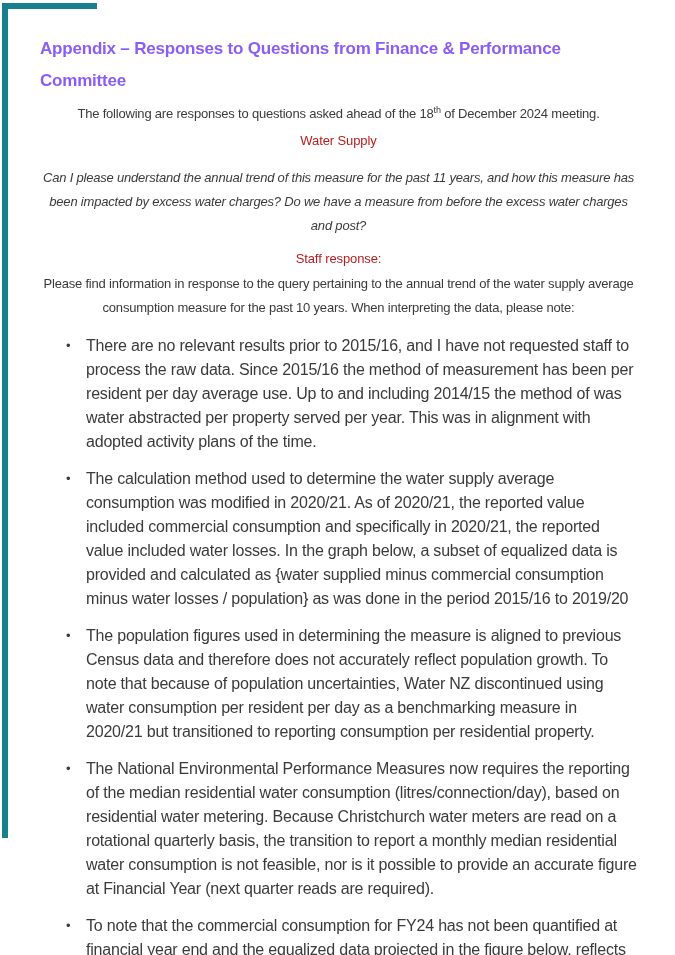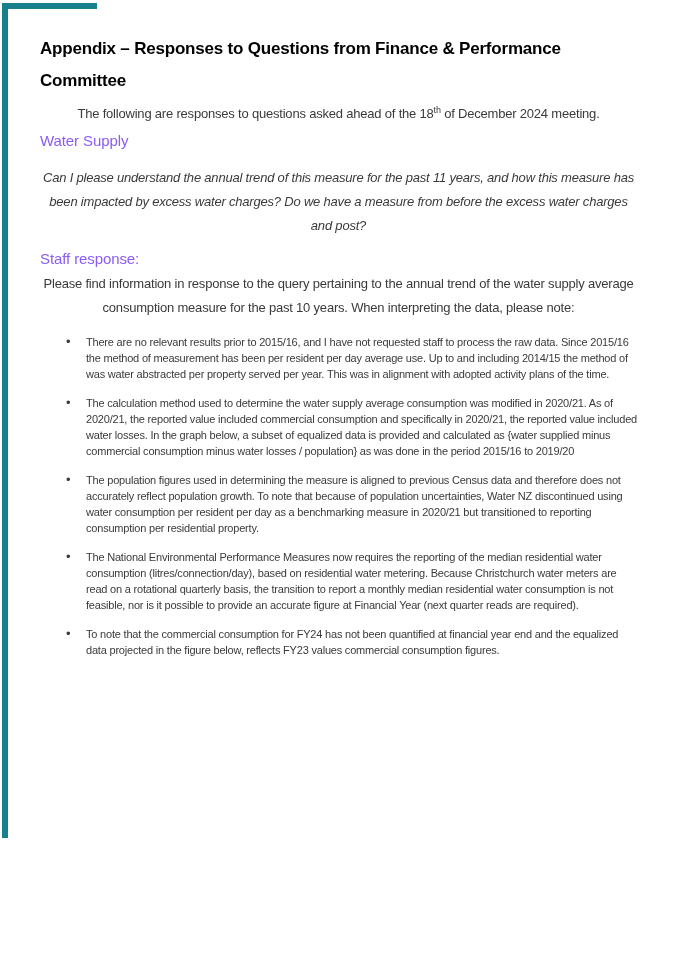--- a/index.html
+++ b/index.html
@@ -19,61 +19,62 @@
     position:absolute;left:2px;top:3px;width:95px;height:6px;
     background:#17808C;
   }
   .content{
     position:absolute;left:0;top:0;
     box-sizing:border-box;
     width:675px;
     padding:33px 38px 0 40px;
   }
   .doc-title{
-    color:#000000;
+    color:#8b5cf6;
     font-size:17px;
     font-weight:bold;
     line-height:32px;
     letter-spacing:-0.2px;
     margin:0 0 5px 0;
   }
   p{
     font-size:13px;
     line-height:24px;
     letter-spacing:-0.2px;
     margin:0;
     text-align:center;
   }
   .intro-paragraph{margin:0;}
   .intro-paragraph sup{font-size:9px;line-height:0;}
   .teal-subheading{
-    color:#8b5cf6;
+    color:#b91c1c;
     font-weight:400;
-    font-size:15px;
+    font-size:13px;
     line-height:22px;
     letter-spacing:-0.1px;
     margin:4px 0 2px 0;
+    text-align:center;
   }
   .los-line{margin:0 0 8px 0;}
   .question-paragraph{
     font-style:italic;
     margin:14px 0 10px 0;
   }
   .sr-intro{margin:0;}
   ul.bullets{
     list-style:none;
     margin:14px 0 0 0;
     padding:0 0 0 26px;
   }
   ul.bullets li{
     position:relative;
     padding-left:20px;
     margin:0 0 13px 0;
-    font-size:11px;
-    line-height:16px;
+    font-size:16px;
+    line-height:24px;
     letter-spacing:-0.2px;
   }
   ul.bullets li::before{
     content:"\2022";
     position:absolute;
     left:0;top:0;
     font-size:13px;
   }
 </style>
 </head>

